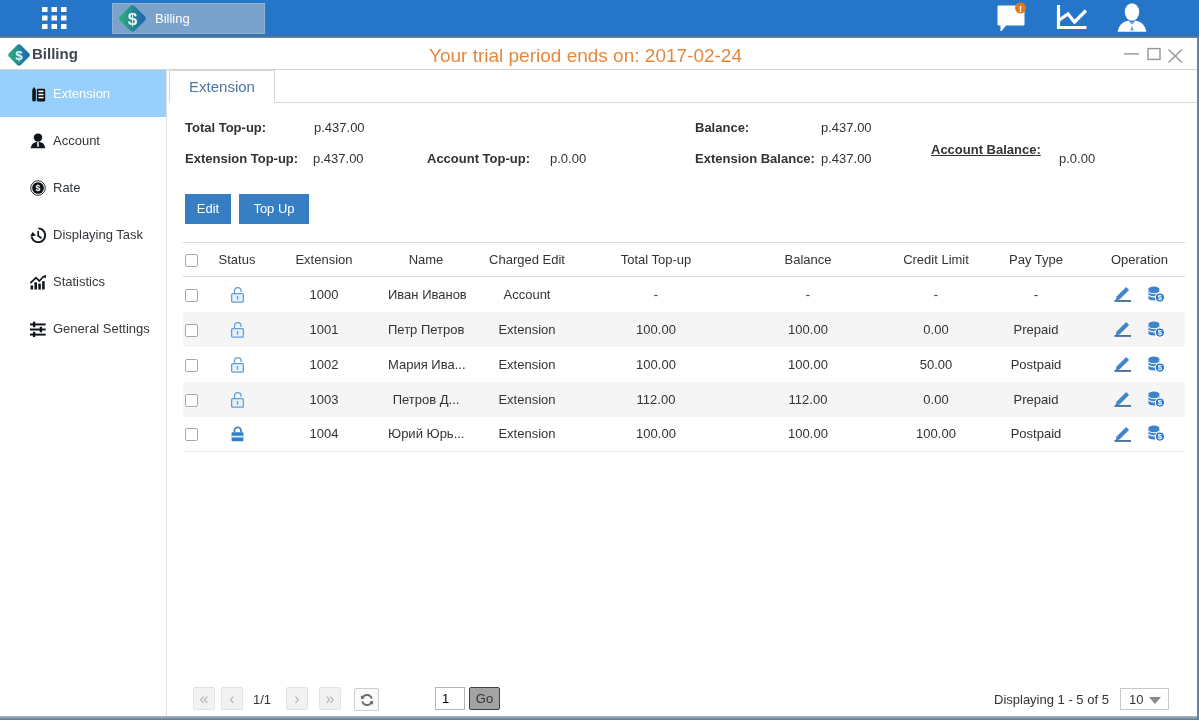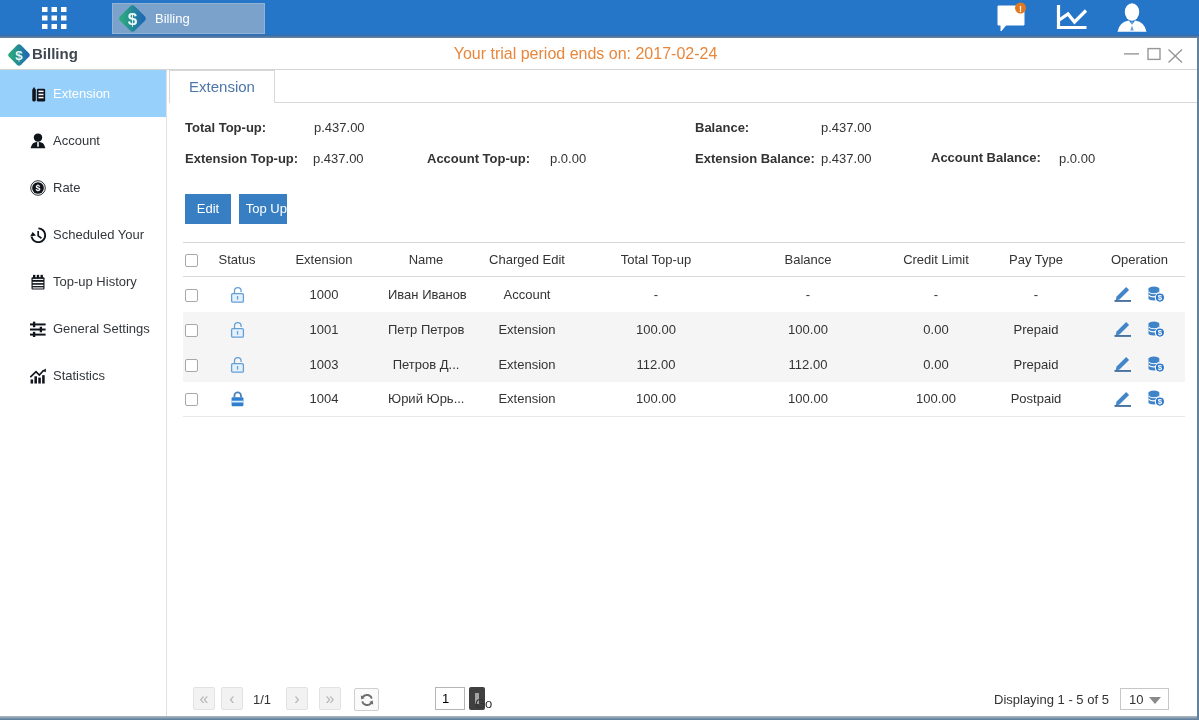--- a/index.html
+++ b/index.html
@@ -14,21 +14,21 @@
   background:#7ba2cb; border:1px solid #93b3d4; display:flex; align-items:center; }
 #apptab .txt { color:#fff; font-size:13px; margin-left:8px; }
 #apptab svg { margin-left:5px; }
 .topicons { position:absolute; top:0; height:36px; display:flex; align-items:center; }
 
 
 #titlebar { position:absolute; left:0; top:38px; width:1199px; height:32px; background:#fff;
   border-bottom:1px solid #d4d4d4; }
 #titlebar .diamond { position:absolute; left:7px; top:5px; }
 #titlebar .title { position:absolute; left:32px; top:7px; font-size:15px; font-weight:bold; color:#3f4850; }
-#trial { position:absolute; left:0; right:28px; top:7px; text-align:center; color:#e8873c; font-size:16px; }
+#trial { position:absolute; left:0; right:28px; top:7px; text-align:center; color:#e8873c; font-size:19px; }
 #winctl { position:absolute; left:1124px; top:7.5px; }
 
 
 #sidebar { position:absolute; left:0; top:70px; width:167px; height:647px; background:#fff;
   border-right:1px solid #e0e0e0; }
 .sideitem { height:47px; display:flex; align-items:center; color:#33373b; font-size:13px; }
 .sideitem .ic { width:16px; height:16px; margin-left:30px; margin-right:7px; flex:none; }
 .sideitem.sel { background:#97d0fb; color:#fff; }
 
 
@@ -51,21 +51,21 @@
 #tbl th { font-weight:normal; color:#333; font-size:13px; height:34px; vertical-align:top; padding-top:9px;
   border-top:1px solid #d8d8d8; border-bottom:1px solid #d8d8d8; text-align:center; }
 #tbl td { height:35px; white-space:nowrap; text-align:center; color:#333; font-size:13px; }
 #tbl tr.alt td { background:#f5f5f5; }
 #tbl tr.last td { border-bottom:1px solid #e8e8e8; }
 .pbtn { position:absolute; width:22px; height:23px; background:#f2f2f2; border:1px solid #e2e2e2;
   color:#b5b5b5; text-align:center; line-height:21px; font-size:16px; border-radius:2px; }
 .ptext { position:absolute; color:#333; }
 #goto-input { position:absolute; width:30px; height:23px; border:1px solid #b5b5b5; font-size:13px;
   font-family:"Liberation Sans",sans-serif; padding-left:6px; }
-#gobtn { position:absolute; width:16px; height:23px; background:#a3a3a3; border:6px solid #404040;
+#gobtn { position:absolute; width:31px; height:23px; background:#a3a3a3; border:1px solid #404040;
   color:#333; text-align:center; line-height:21px; font-size:13px; border-radius:2px; }
 #pagesize { position:absolute; width:49px; height:22px; border:1px solid #c7c7c7; background:#fff; }
 
 #bottomline { position:absolute; left:0; top:716px; width:1199px; height:4px; background:linear-gradient(#b0bcc4, #57789a); }
 
 .cb { display:inline-block; width:13px; height:13px; border:1px solid #a8a8a8; border-radius:2px;
   background:#fff; vertical-align:middle; margin-left:2px; }
 .icl { width:15px; height:17px; vertical-align:middle; }
 .op svg { vertical-align:middle; }
 .op .gap { display:inline-block; width:16px; }
@@ -194,81 +194,68 @@
         <text x="9" y="12.6" font-size="10" font-weight="bold" fill="#fff" text-anchor="middle" font-family="Liberation Sans">$</text>
       </svg>
       <span>Rate</span>
     </div>
   <div class="sideitem">
       <svg class="ic" viewBox="0 0 17 17">
         <path d="M8.9 1.5 a7.3 7.3 0 1 1 -7.2 8.9" fill="none" stroke="#10151c" stroke-width="2"></path>
         <path d="M0.1 10.2 L2.8 5.4 L6.4 9.0 Z" fill="#10151c"></path>
         <path d="M8.7 4.3 V9.4 L12.2 11.9" stroke="#10151c" stroke-width="1.8" fill="none"></path>
       </svg>
-      <span>Scheduled Your</span>
-    </div>
-  <div class="sideitem">
-      <svg class="ic" viewBox="0 0 17 17">
-        <rect x="1.6" y="3.4" width="13.8" height="13" rx="1" fill="#10151c"></rect>
-        <rect x="3.2" y="0.9" width="2.5" height="3.6" fill="#10151c"></rect>
-        <rect x="7.2" y="0.9" width="2.5" height="3.6" fill="#10151c"></rect>
-        <rect x="11.2" y="0.9" width="2.5" height="3.6" fill="#10151c"></rect>
-        <rect x="2.8" y="5.2" width="11.4" height="1.1" fill="#fff"></rect>
-        <rect x="2.8" y="8.3" width="11.4" height="1.4" fill="#fff"></rect>
-        <rect x="2.8" y="11.4" width="11.4" height="1.4" fill="#fff"></rect>
-        <rect x="2.8" y="14.2" width="11.4" height="1.2" fill="#fff"></rect>
-      </svg>
-      <span>Top-up History</span>
+      <span>Displaying Task</span>
+    </div>
+  <div class="sideitem">
+      <svg class="ic" viewBox="0 0 17 17">
+        <rect x="0.6" y="12.2" width="2.7" height="4.3" fill="#10151c"></rect>
+        <rect x="4.7" y="8.8" width="2.7" height="7.7" fill="#10151c"></rect>
+        <rect x="8.8" y="10.2" width="2.7" height="6.3" fill="#10151c"></rect>
+        <rect x="12.9" y="7.6" width="2.7" height="8.9" fill="#10151c"></rect>
+        <path d="M0.3 9.8 L6.4 3.9 L9.9 7.5 L14.6 2.4" stroke="#10151c" stroke-width="1.8" fill="none"></path>
+        <path d="M16.9 0.4 L16.8 4.6 L13.1 2.8 Z" fill="#10151c"></path>
+      </svg>
+      <span>Statistics</span>
     </div>
   <div class="sideitem">
       <svg class="ic" viewBox="0 0 17 17">
         <g fill="#10151c">
           <rect x="0" y="2.6" width="16.6" height="2.1"></rect>
           <rect x="3.1" y="0.7" width="2.5" height="5.9"></rect>
           <rect x="0" y="8" width="16.6" height="2.1"></rect>
           <rect x="10.3" y="6.1" width="2.5" height="5.9"></rect>
           <rect x="0" y="13.4" width="16.6" height="2.1"></rect>
           <rect x="3.1" y="11.5" width="2.5" height="5.5"></rect>
         </g>
       </svg>
       <span>General Settings</span>
     </div>
-  <div class="sideitem">
-      <svg class="ic" viewBox="0 0 17 17">
-        <rect x="0.6" y="12.2" width="2.7" height="4.3" fill="#10151c"></rect>
-        <rect x="4.7" y="8.8" width="2.7" height="7.7" fill="#10151c"></rect>
-        <rect x="8.8" y="10.2" width="2.7" height="6.3" fill="#10151c"></rect>
-        <rect x="12.9" y="7.6" width="2.7" height="8.9" fill="#10151c"></rect>
-        <path d="M0.3 9.8 L6.4 3.9 L9.9 7.5 L14.6 2.4" stroke="#10151c" stroke-width="1.8" fill="none"></path>
-        <path d="M16.9 0.4 L16.8 4.6 L13.1 2.8 Z" fill="#10151c"></path>
-      </svg>
-      <span>Statistics</span>
-    </div>
 </div>
 
 <div id="main">
   <div id="tab1">Extension</div>
   <div id="tabline"></div>
 
   <div class="lbl" style="left:17px; top:50px;">Total Top-up:</div>
   <div class="val" style="left:146px; top:50px;">p.437.00</div>
   <div class="lbl" style="left:527px; top:50px;text-align:right;">Balance:</div>
   <div class="val" style="left:653px; top:50px;">p.437.00</div>
 
   <div class="lbl" style="left:17px; top:81px;">Extension Top-up:</div>
   <div class="val" style="left:145px; top:81px;">p.437.00</div>
   <div class="lbl" style="left:259px; top:81px;">Account Top-up:</div>
   <div class="val" style="left:382px; top:81px;">p.0.00</div>
   <div class="lbl" style="left:527px; top:81px;">Extension Balance:</div>
   <div class="val" style="left:653px; top:81px;">p.437.00</div>
-  <div class="lbl" style="left:763px; top:80px;">Account Balance:</div>
+  <div class="lbl" style="left:763px; top:72px;text-decoration:underline;">Account Balance:</div>
   <div class="val" style="left:891px; top:81px;">p.0.00</div>
 
   <div class="btn" style="left:17px; top:124px; width:46px;">Edit</div>
-  <div class="btn" style="left:71px; top:124px; width:48px;text-align:right;">Top Up</div>
+  <div class="btn" style="left:71px; top:124px; width:70px;">Top Up</div>
 
   <table id="tbl">
     <colgroup>
       <col style="width:31px">
         <col style="width:46px">
         <col style="width:128px">
         <col style="width:76px">
       <col style="width:126px">
         <col style="width:132px">
         <col style="width:172px">
@@ -318,20 +305,38 @@
       <td>100.00</td>
           <td>100.00</td>
           <td>0.00</td>
           <td>Prepaid</td>
           <td class="op"><svg width="18" height="18" viewBox="0 0 18 18" style="margin-top:-2px;">
               <use href="#pencil"></use>
             </svg><span class="gap"></span><svg width="17" height="17" viewBox="0 0 17 17">
               <use href="#coins"></use>
             </svg></td>
     </tr>
+    <tr>
+      <td style="text-align:left;"><span class="cb"></span></td>
+      <td><svg class="icl" viewBox="0 0 15 17">
+              <use href="#lockopen"></use>
+            </svg></td>
+          <td>1002</td>
+          <td>Мария Ива...</td>
+          <td>Extension</td>
+      <td>100.00</td>
+          <td>100.00</td>
+          <td>50.00</td>
+          <td>Postpaid</td>
+          <td class="op"><svg width="18" height="18" viewBox="0 0 18 18" style="margin-top:-2px;">
+              <use href="#pencil"></use>
+            </svg><span class="gap"></span><svg width="17" height="17" viewBox="0 0 17 17">
+              <use href="#coins"></use>
+            </svg></td>
+    </tr>
     <tr class="alt">
       <td style="text-align:left;"><span class="cb"></span></td>
       <td><svg class="icl" viewBox="0 0 15 17">
               <use href="#lockopen"></use>
             </svg></td>
           <td>1003</td>
           <td>Петров Д...</td>
           <td>Extension</td>
       <td>112.00</td>
           <td>112.00</td>

